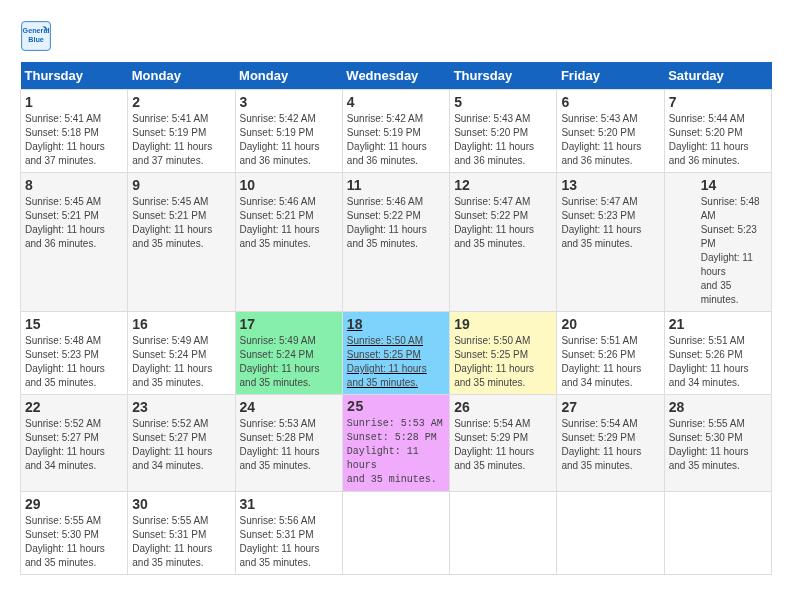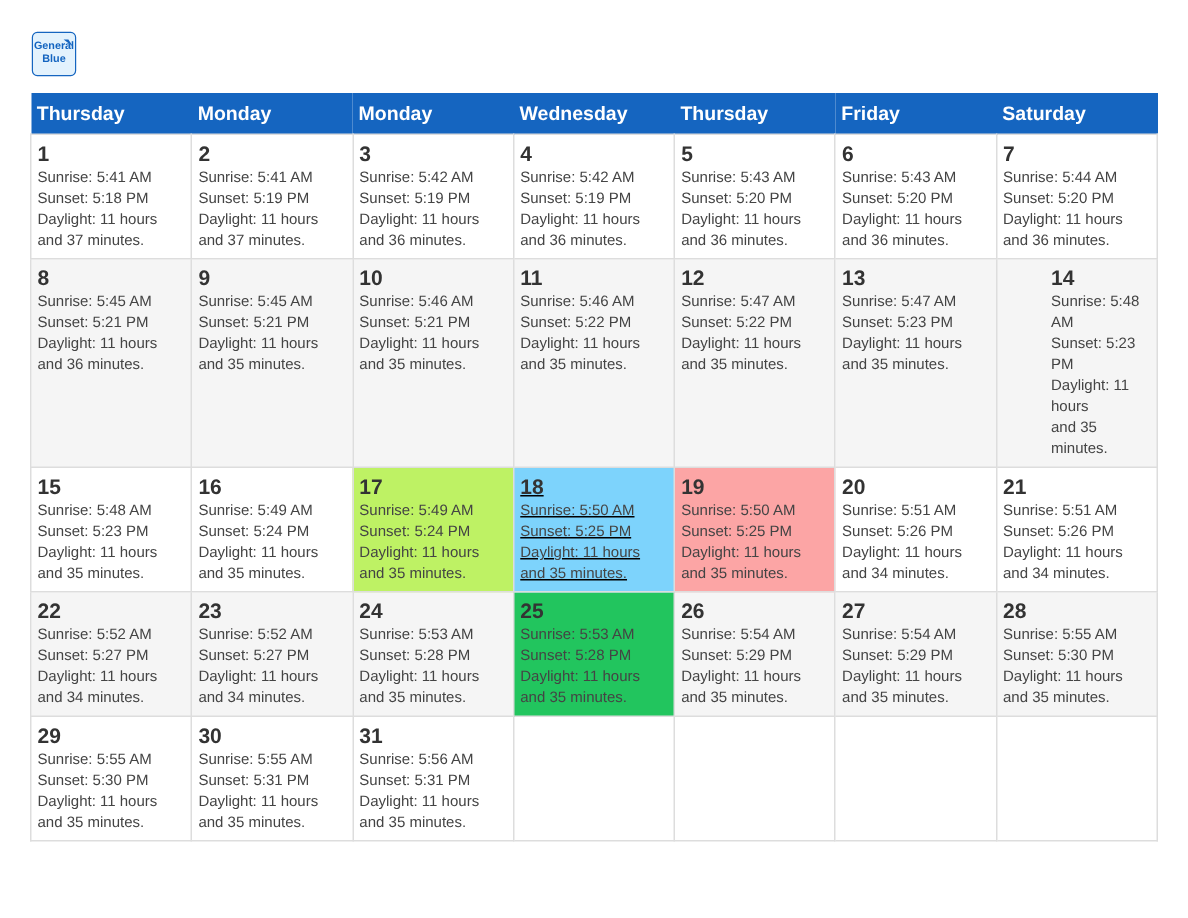--- a/index.html
+++ b/index.html
@@ -238,35 +238,35 @@
 Daylight: 11 hours
 and 35 minutes.</div>
         </td>
         <td style="background-color: rgb(255, 255, 255); height: 80px;">
           <span class="day-number">16</span>
           <div class="day-info" style="white-space: pre-line;">Sunrise: 5:49 AM
 Sunset: 5:24 PM
 Daylight: 11 hours
 and 35 minutes.</div>
         </td>
-        <td style="background-color: #bef264; height: 80px;">
+        <td style="background-color: #86efac; height: 80px;">
           <span class="day-number">17</span>
           <div class="day-info" style="white-space: pre-line;">Sunrise: 5:49 AM
 Sunset: 5:24 PM
 Daylight: 11 hours
 and 35 minutes.</div>
         </td>
         <td style="background-color: #7dd3fc; height: 80px; text-decoration: underline;">
           <span class="day-number">18</span>
           <div class="day-info" style="white-space: pre-line;">Sunrise: 5:50 AM
 Sunset: 5:25 PM
 Daylight: 11 hours
 and 35 minutes.</div>
         </td>
-        <td style="background-color: #fca5a5; height: 80px;">
+        <td style="background-color: #fef9c3; height: 80px;">
           <span class="day-number">19</span>
           <div class="day-info" style="white-space: pre-line;">Sunrise: 5:50 AM
 Sunset: 5:25 PM
 Daylight: 11 hours
 and 35 minutes.</div>
         </td>
         <td style="background-color: rgb(255, 255, 255); height: 80px;">
           <span class="day-number">20</span>
           <div class="day-info" style="white-space: pre-line;">Sunrise: 5:51 AM
 Sunset: 5:26 PM
@@ -296,21 +296,21 @@
 Daylight: 11 hours
 and 34 minutes.</div>
         </td>
         <td style="background-color: rgb(245, 245, 245); height: 80px;">
           <span class="day-number">24</span>
           <div class="day-info" style="white-space: pre-line;">Sunrise: 5:53 AM
 Sunset: 5:28 PM
 Daylight: 11 hours
 and 35 minutes.</div>
         </td>
-        <td style="background-color: #22c55e; height: 80px;">
+        <td style="background-color: #f0abfc; height: 80px; font-family: Liberation Mono, monospace;">
           <span class="day-number">25</span>
           <div class="day-info" style="white-space: pre-line;">Sunrise: 5:53 AM
 Sunset: 5:28 PM
 Daylight: 11 hours
 and 35 minutes.</div>
         </td>
         <td style="background-color: rgb(245, 245, 245); height: 80px;">
           <span class="day-number">26</span>
           <div class="day-info" style="white-space: pre-line;">Sunrise: 5:54 AM
 Sunset: 5:29 PM

